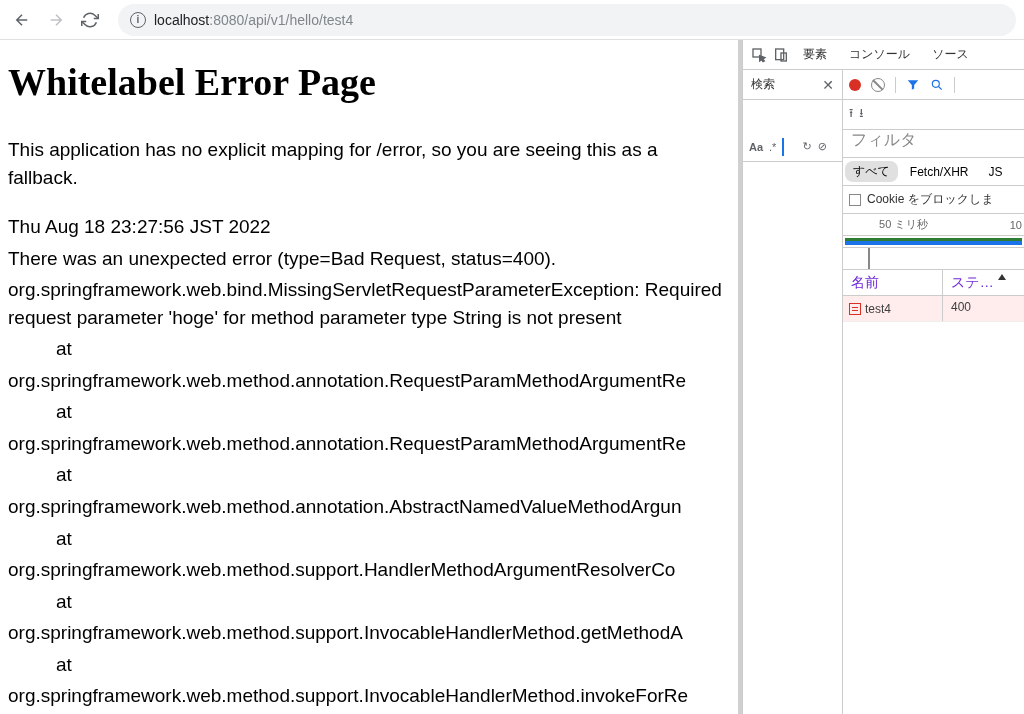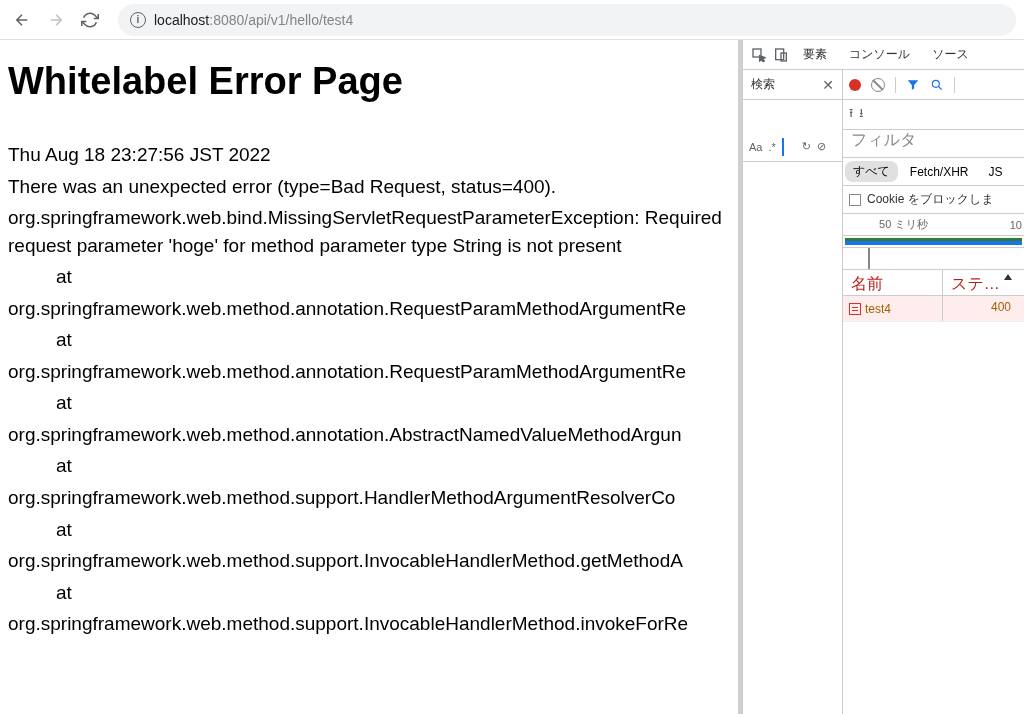--- a/index.html
+++ b/index.html
@@ -55,22 +55,22 @@
 .page-content {
   flex: 1;
   padding: 8px;
   overflow: hidden;
   border-right: 4px solid #d0d0d0;
   position: relative;
 }
 .page-content h1 {
   font-size: 38px;
   font-weight: 700;
-  margin: 12px 0 20px 0;
-  font-family: Liberation Sans, sans-serif;
+  margin: 12px 0 32px 0;
+  font-family: Liberation Serif, serif;
 }
 .page-content p {
   font-size: 19px;
   line-height: 1.45;
   font-family: Arial, sans-serif;
   margin-bottom: 4px;
 }
 .spacer { height: 18px; }
 .stack-at { padding-left: 48px; }
 
@@ -127,21 +127,21 @@
 .dt-filter-row {
   display: flex;
   align-items: center;
   height: 30px;
   padding: 0 6px;
   border-bottom: 1px solid #ccc;
   gap: 6px;
   color: #5f6368;
   font-size: 11px;
 }
-.aa { font-weight: normal; }
+.aa { font-weight: bold; }
 .cursor-box {
   width: 14px; height: 18px;
   border-left: 2px solid #1a73e8;
   display: flex; align-items: center; justify-content: center;
 }
 .dt-right {
   flex: 1;
   display: flex;
   flex-direction: column;
 }
@@ -221,35 +221,35 @@
 .dt-waterfall2 {
   height: 22px;
   border-bottom: 1px solid #ccc;
   position: relative;
 }
 .wf-line { position: absolute; left: 14%; top: 0; bottom:0; width: 2px; background: #888; }
 .dt-table-head {
   display: flex;
   height: 26px;
   border-bottom: 1px solid #ccc;
-  font-size: 16px;
-  color: #b91c1c;
+  font-size: 14px;
+  color: #6d28d9;
 }
 .th-name { width: 100px; padding: 4px 8px; border-right: 1px solid #ccc; }
 .th-status { flex: 1; padding: 4px 8px; display:flex; align-items: flex-start; }
 .dt-row {
   display: flex;
   height: 26px;
   background: #ffecec;
   font-size: 12px;
-  color: #a16207;
+  color: #404040;
   border-bottom: 1px solid #eee;
 }
 .td-name { width: 100px; padding: 4px 6px; display: flex; align-items: center; gap: 4px; border-right: 1px solid #ccc; }
-.td-status { flex: 1; padding: 4px 8px; margin-left: 40px; }
+.td-status { flex: 1; padding: 4px 8px; }
 .doc-icon {
   width: 12px; height: 12px;
   border: 1px solid #d93025;
   position: relative;
 }
 .doc-icon::before, .doc-icon::after {
   content: ""; position: absolute; background: #d93025; height: 1px; left: 2px; right: 2px;
 }
 .doc-icon::before { top: 3px; }
 .doc-icon::after { top: 6px; }
@@ -279,20 +279,21 @@
     <span class="info-icon">i</span>
     <span>
       <span class="url-host">localhost</span><span class="url-path">:8080/api/v1/hello/test4</span>
     </span>
   </div>
 </div>
 
 <div class="main-area">
   <div class="page-content">
     <h1>Whitelabel Error Page</h1>
+    <p>This application has no explicit mapping for /error, so you are seeing this as a fallback.</p>
     <div class="spacer"></div>
     <p>Thu Aug 18 23:27:56 JST 2022</p>
     <p>There was an unexpected error (type=Bad Request, status=400).</p>
     <p>org.springframework.web.bind.MissingServletRequestParameterException: Required request parameter 'hoge' for method parameter type String is not present</p>
     <p class="stack-at">at</p>
     <p>org.springframework.web.method.annotation.RequestParamMethodArgumentRe</p>
     <p class="stack-at">at</p>
     <p>org.springframework.web.method.annotation.RequestParamMethodArgumentRe</p>
     <p class="stack-at">at</p>
     <p>org.springframework.web.method.annotation.AbstractNamedValueMethodArgun</p>

